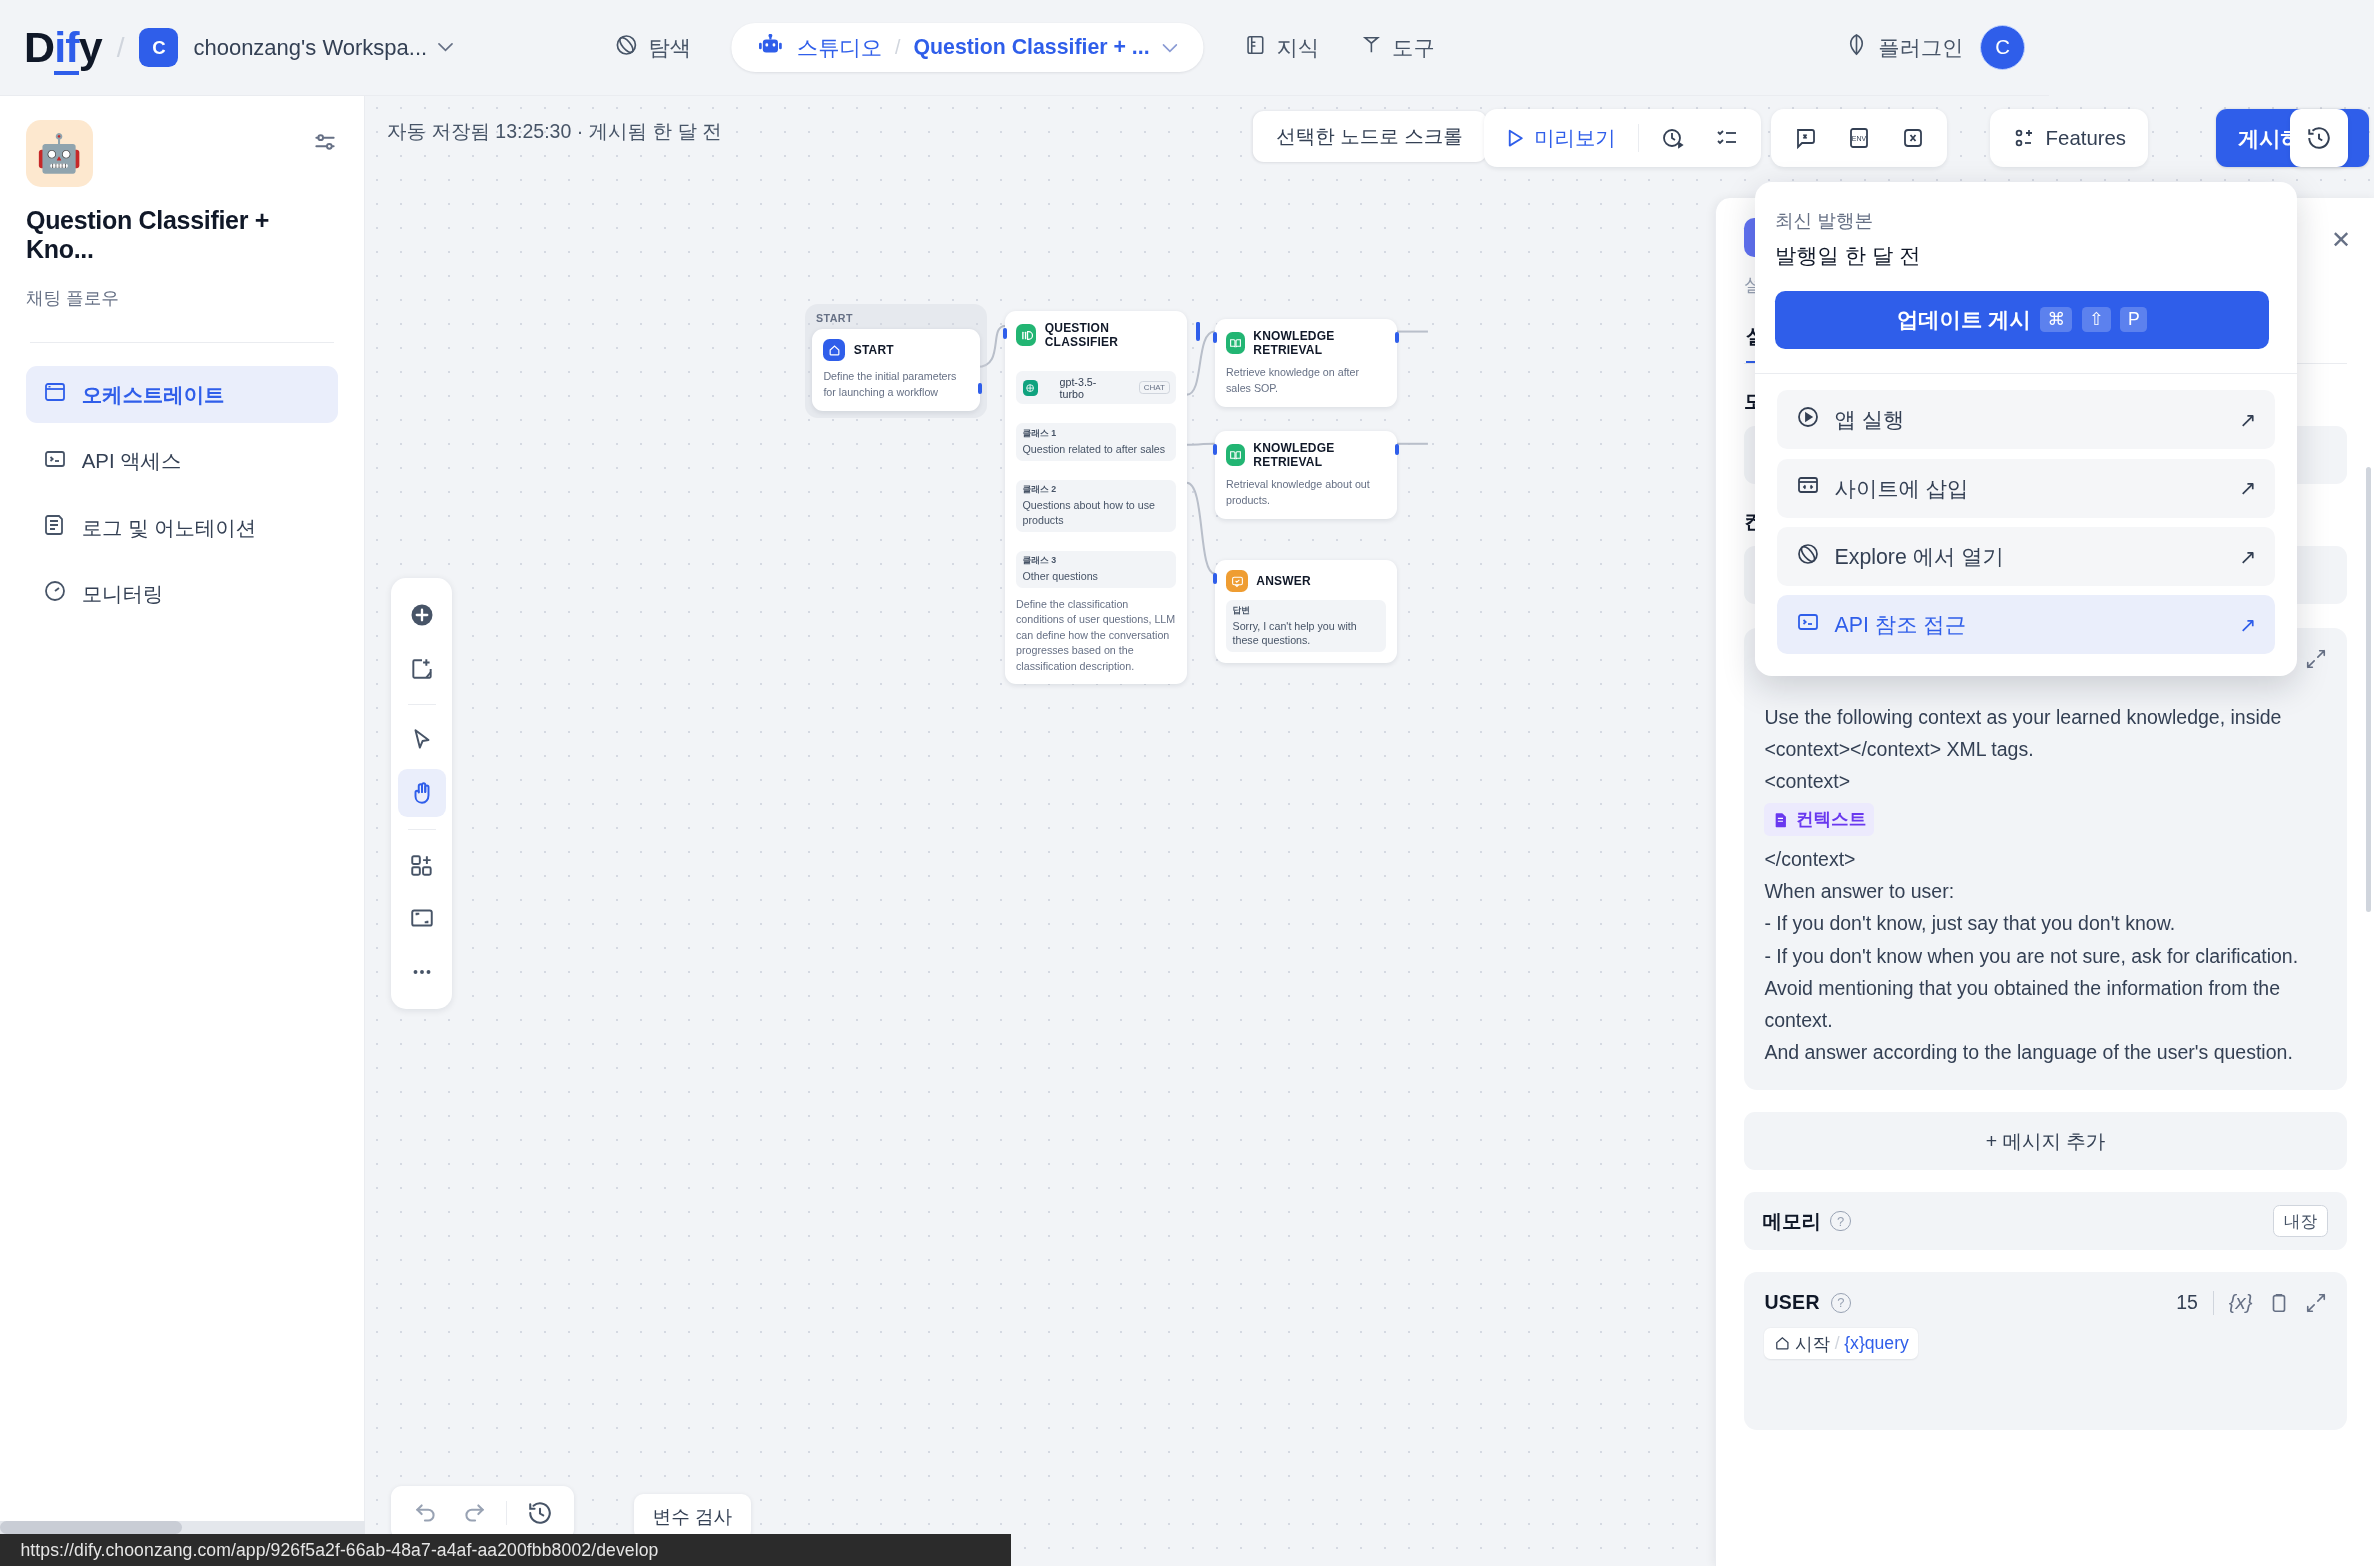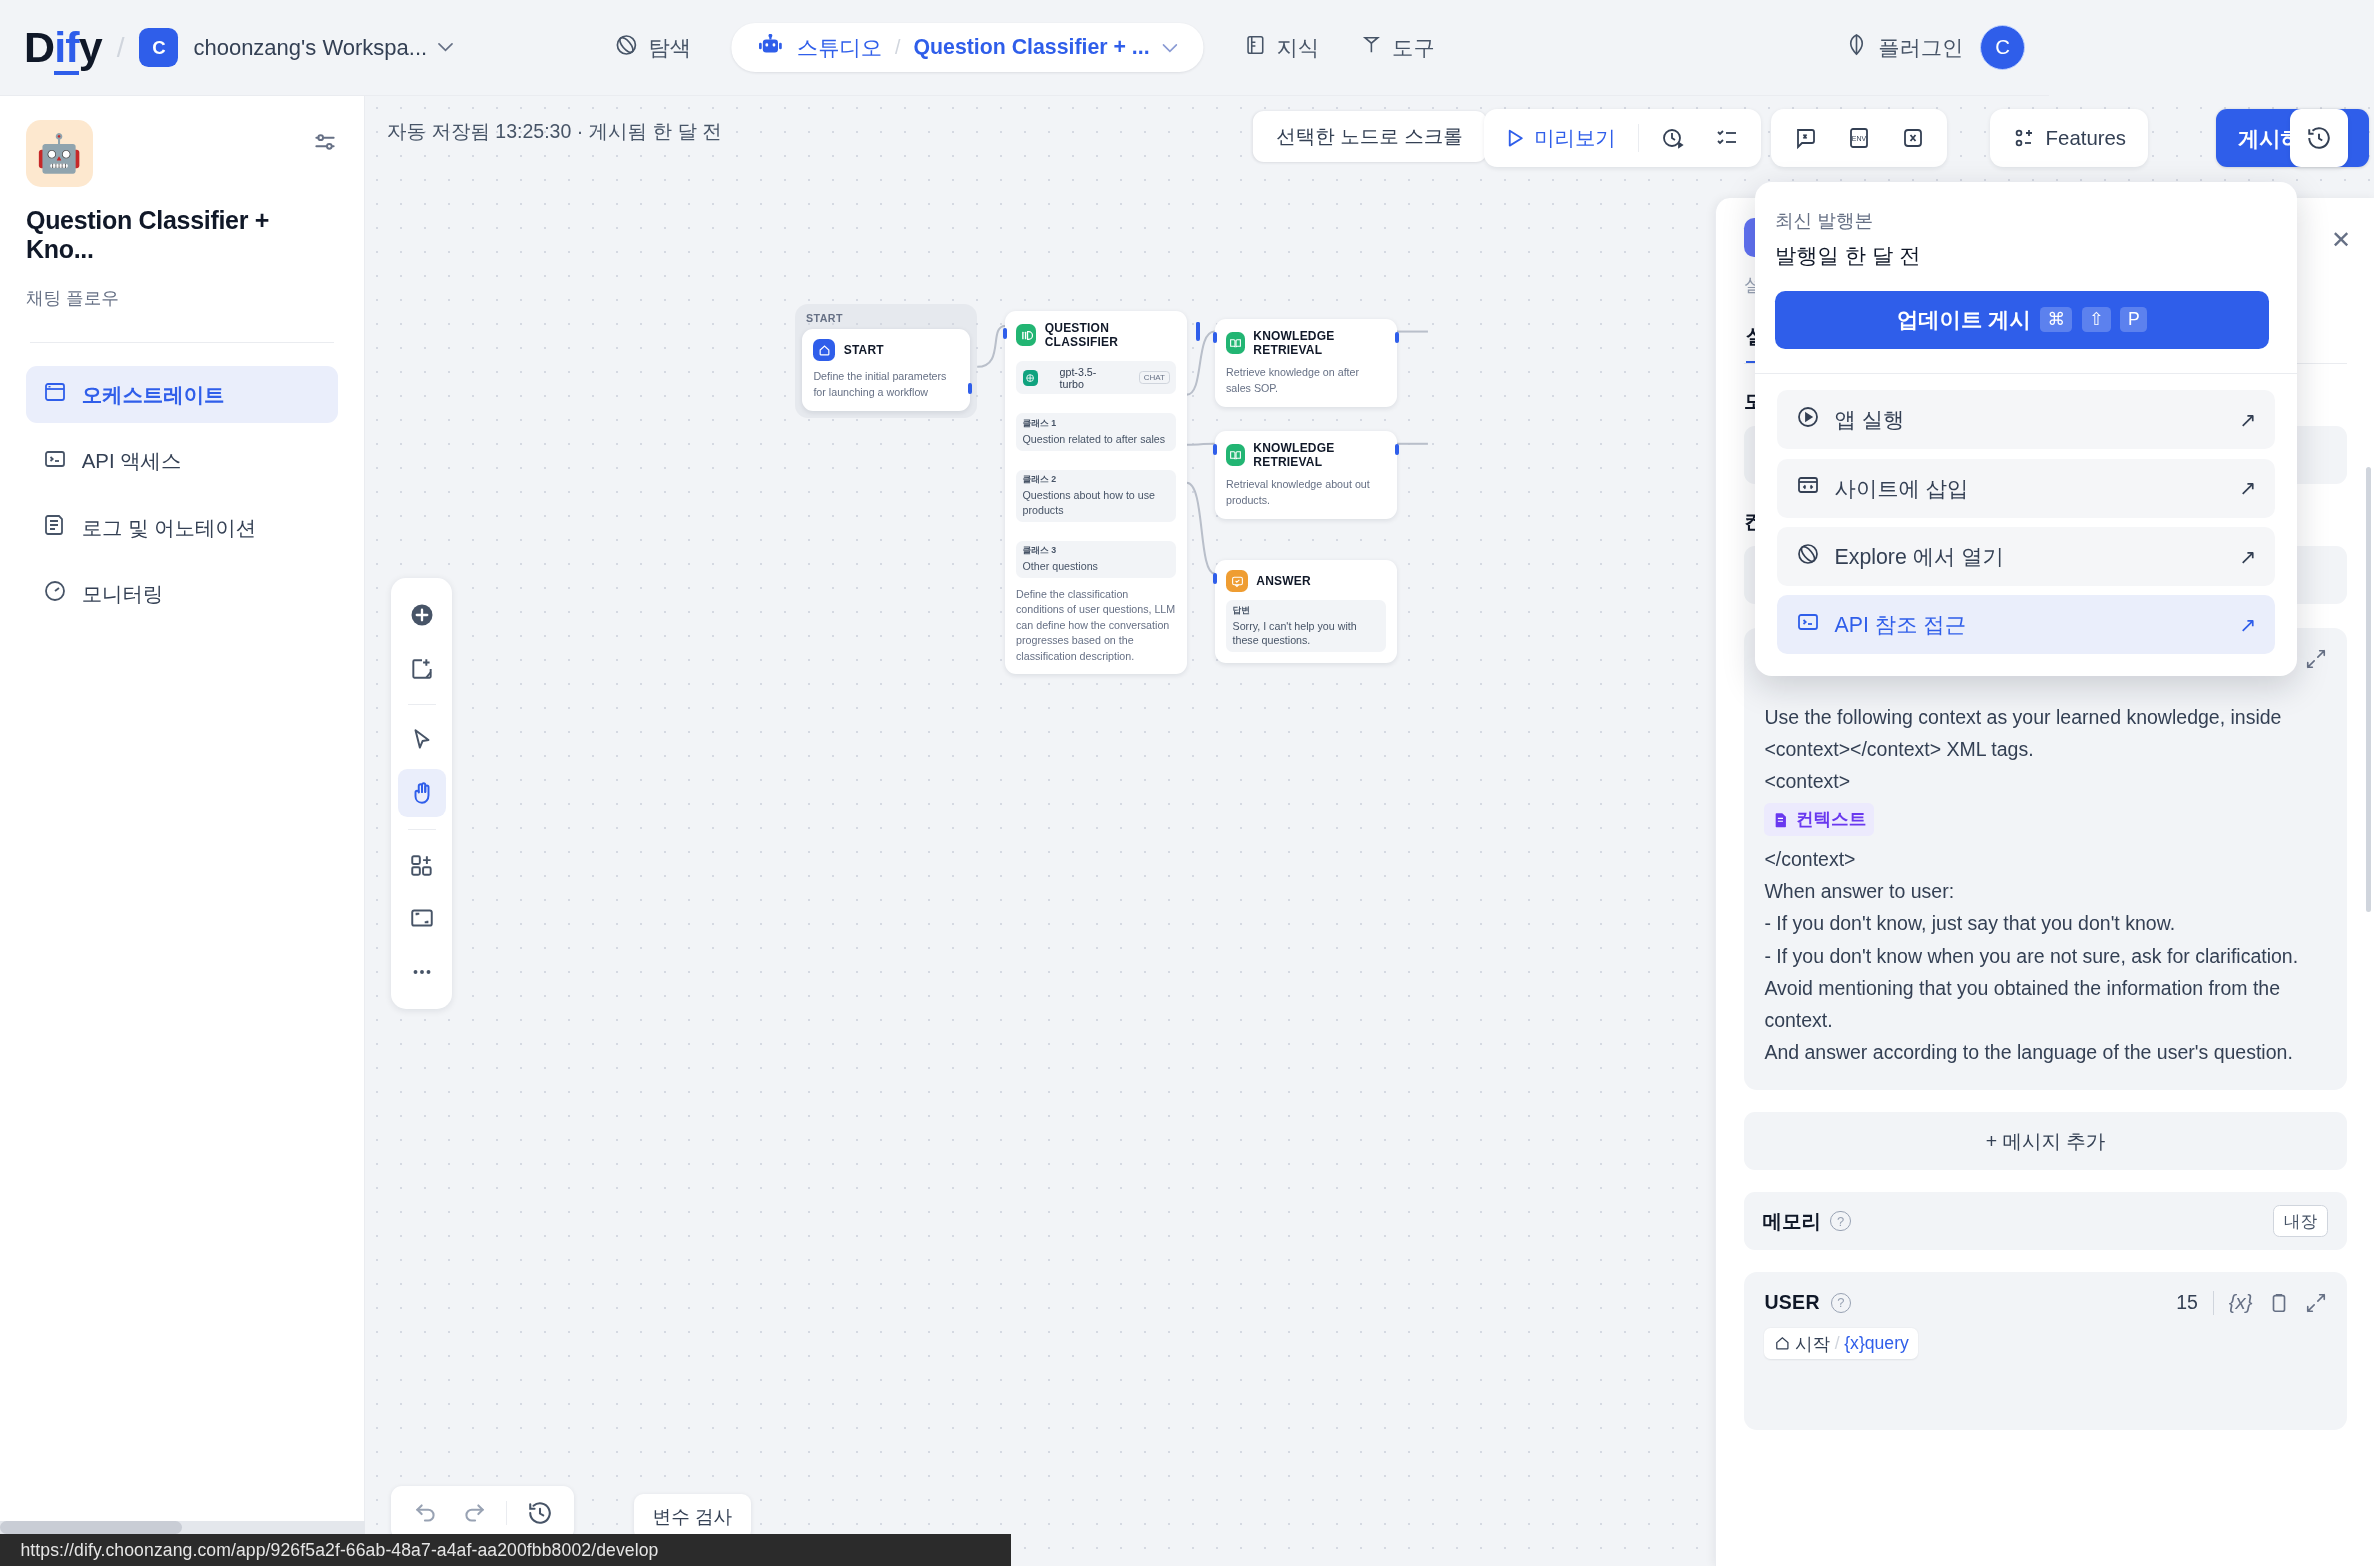--- a/index.html
+++ b/index.html
@@ -129,35 +129,35 @@
     position: absolute; left: 26px; top: 482px; width: 61px;
     background: #fff; border-radius: 15px; box-shadow: 0 1.9px 7.4px rgba(16,24,40,.09);
     padding: 13px 0; display:flex; flex-direction:column; align-items:center; gap: 5.6px;
   }
   .vtool-btn { width: 48px; height: 48px; border-radius: 9.3px; display:flex; align-items:center;justify-content:center;cursor:pointer;color:#667085;}
   .vtool-btn.active { background: #eaeefb; color:#2f5eea; }
   .vtool-div { width: 28px; height:0.9px; background:#eaecf0; margin: 5.6px 0; }
 
   
   .start-wrap {
-    position: absolute; left: 430px; top: 208px; width: 182px;
+    position: absolute; left: 440px; top: 208px; width: 182px;
     background: rgba(208,213,221,.35); border-radius: 13px; padding: 8.3px 7.4px 7.4px 7.4px;
   }
   .start-label { font-size: 10.7px; font-weight: 700; color:#667085; letter-spacing:0.4px; padding-left:3.7px; margin-bottom:4.6px;}
   .node {
     background:#fff; border-radius: 11px; box-shadow: 0 1.9px 5.6px rgba(16,24,40,.09);
     padding: 10.2px 11px; position:relative;
   }
   .node-hd { display:flex; align-items:center; gap: 8.3px; }
   .node-ic { width: 22px;height:22px;border-radius:6.5px;display:flex;align-items:center;justify-content:center;color:#fff;}
   .node-ic.blue{background:#2f5eea;} .node-ic.green{background:#22b573;} .node-ic.orange{background:#ef9d32;}
   .node-tt { font-size: 12px; font-weight:700; color:#101828; letter-spacing:0.2px;}
   .node-desc { font-size: 10.7px; color:#667085; line-height:1.45; margin-top:8.3px;}
   .qc-node { position:absolute; left: 640px; top: 215px; width: 182px; }
-  .model-row { display:flex; align-items:center; gap:22px; background:#f2f4f7; border-radius:6.5px; padding:4.6px 6.5px; margin-top:12px;}
+  .model-row { display:flex; align-items:center; gap:22px; background:#f2f4f7; border-radius:6.5px; padding:4.6px 6.5px; margin-top:22px;}
   .model-ic { width:16px;height:16px;border-radius:4.6px;background:#10a37f;display:flex;align-items:center;justify-content:center;}
   .model-name { font-size: 10.7px; color:#344054; }
   .chat-tag { font-size:8px; color:#667085; border:0.9px solid #d0d5dd; border-radius:3.7px; padding:0.9px 3.7px; margin-left:auto;}
   .cls { background:#f2f4f7; border-radius:6.5px; padding:4.6px 6.5px; margin-top:19px; }
   .cls-k { font-size:8.8px; font-weight:700; color:#475467;}
   .cls-v { font-size:10.7px; color:#475467; line-height:1.35; margin-top:1.9px;}
   .kr1 { position:absolute; left: 850px; top: 223px; width:182px; }
   .kr2 { position:absolute; left: 850px; top: 335px; width:182px; }
   .ans { position:absolute; left: 850px; top: 464px; width:182px; }
   .ans-box { background:#f2f4f7; border-radius:6.5px; padding:4.6px 6.5px; margin-top:8.3px;}

